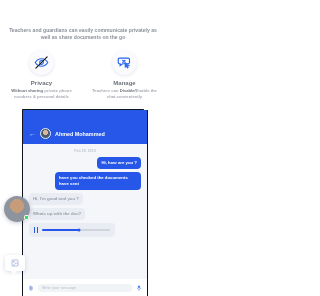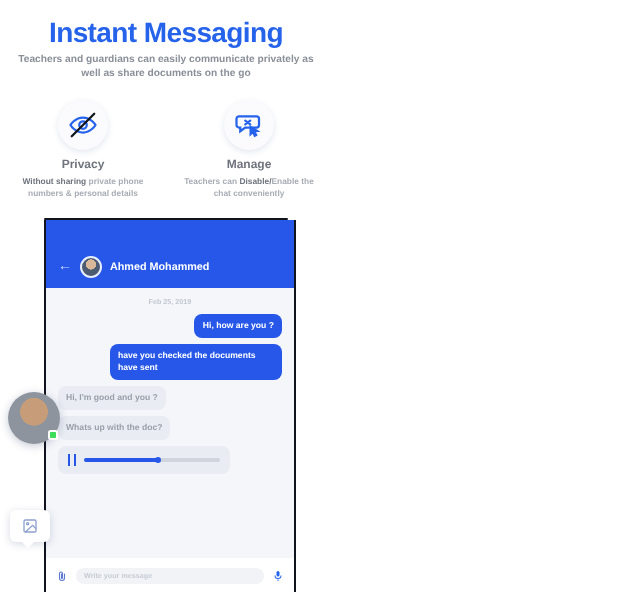--- a/index.html
+++ b/index.html
@@ -139,21 +139,20 @@
     position:absolute;right:-8px;bottom:-4px;width:46px;height:46px;border-radius:50%;
     background:#eaf0fd;z-index:-1;
   }
   svg{display:block;}
 </style>
 </head>
 <body>
 
 <div class="page">
 
-  <div class="title">Instant Messaging</div>
   <div class="subtitle">Teachers and guardians can easily communicate privately as well as share documents on the go</div>
 
   <div class="features">
 
     <div class="feature">
       <div class="ficon">
         <svg width="15" height="15" viewBox="0 0 24 24" fill="none" stroke="#2563EB" stroke-width="1.8" stroke-linecap="round">
           <path d="M2 12s3.5-6 10-6 10 6 10 6-3.5 6-10 6S2 12 2 12z"></path>
           <circle cx="12" cy="12" r="3"></circle>
           <path d="M3 21 21 3" stroke="#10141c"></path>

